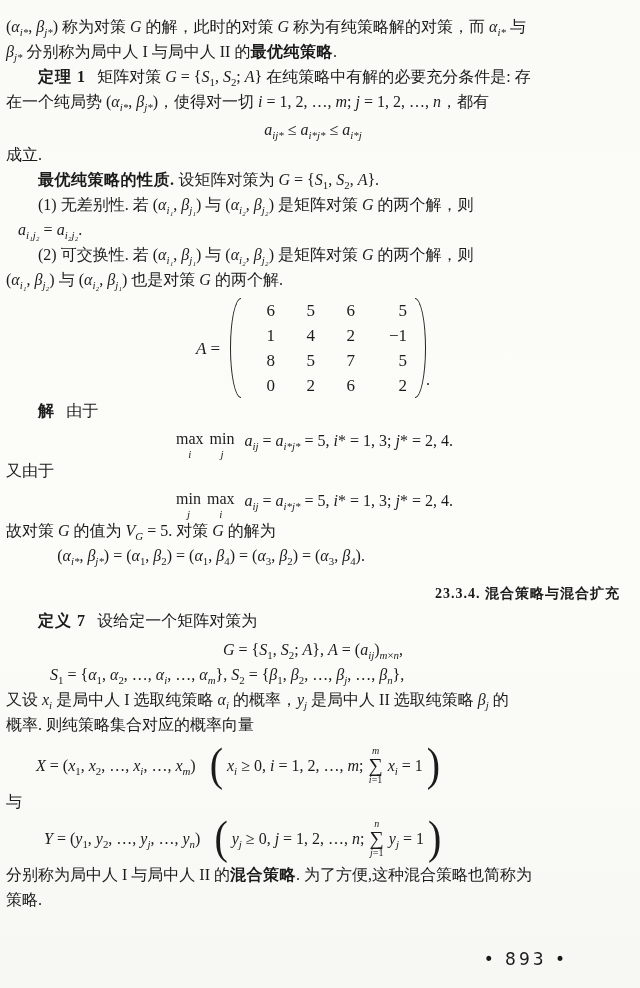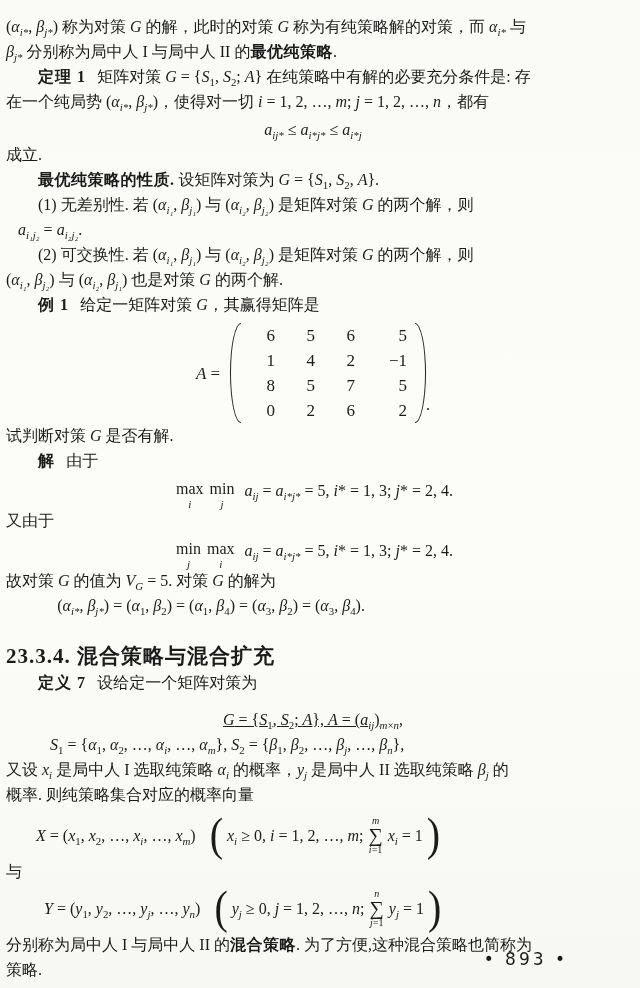--- a/index.html
+++ b/index.html
@@ -47,21 +47,21 @@
   
   .dformula{display:flex;align-items:center;margin-left:30px;height:48px;}
   .dformula .gap{width:14px;}
   .condgroup{display:inline-flex;align-items:center;}
   .bigp{font-size:40px;font-weight:400;line-height:1;transform:scaleY(1.18);}
   .condbody{display:inline-flex;align-items:center;margin:0 4px;}
   .sum{display:inline-flex;flex-direction:column;align-items:center;line-height:1;margin:0 5px;}
   .sum .top{font-size:10px;line-height:10px;}
   .sum .sym{font-size:20px;line-height:18px;}
   .sum .bot{font-size:10px;line-height:10px;margin-top:1px;}
-  .heading{font-size:21px;font-weight:bold;letter-spacing:1px;margin-top:24px;height:28px;line-height:28px;}
+  .heading{font-size:14px;font-weight:bold;letter-spacing:1px;margin-top:12px;height:28px;line-height:28px;text-align:right;}
   .pagenum{
     position:absolute;right:72px;bottom:16px;
     font-size:17px;letter-spacing:3px;font-family:"DejaVu Sans",sans-serif;
   }
   .sol-ind{text-indent:3.2em;}
   .f2line{margin-left:44px;}
 </style>
 </head>
 <body>
 
@@ -75,21 +75,20 @@
 
   <div class="cformula"><i>a<sub>ij*</sub></i> ≤ <i>a<sub>i*j*</sub></i> ≤ <i>a<sub>i*j</sub></i></div>
   <p>成立.</p>
 
   <p class="ind"><b>最优纯策略的性质.</b>  设矩阵对策为 <i>G</i> = {<i>S</i><sub>1</sub>, <i>S</i><sub>2</sub>, <i>A</i>}.</p>
   <p class="ind">(1) 无差别性. 若 (<i>α<sub>i₁</sub></i>, <i>β<sub>j₁</sub></i>) 与 (<i>α<sub>i₂</sub></i>, <i>β<sub>j₂</sub></i>) 是矩阵对策 <i>G</i> 的两个解，则</p>
   <p class="ind-sm"><i>a<sub>i₁j₂</sub></i> = <i>a<sub>i₂j₂</sub></i>.</p>
   <p class="ind">(2) 可交换性. 若 (<i>α<sub>i₁</sub></i>, <i>β<sub>j₁</sub></i>) 与 (<i>α<sub>i₂</sub></i>, <i>β<sub>j₂</sub></i>) 是矩阵对策 <i>G</i> 的两个解，则</p>
   <p>(<i>α<sub>i₁</sub></i>, <i>β<sub>j₂</sub></i>) 与 (<i>α<sub>i₂</sub></i>, <i>β<sub>j₁</sub></i>) 也是对策 <i>G</i> 的两个解.</p>
 
-  <p class="ind"><span class="lbl">例 1</span><span>给定一矩阵对策 <i>G</i>，其赢得矩阵是</span></p>
 
   <div class="matrixwrap">
     <span class="mlhs"><i>A</i> =</span>
     <span class="paren pl"></span>
     <span class="mgrid">
       <span>6</span>
         <span>5</span>
         <span>6</span>
         <span>5</span>
       <span>1</span>
@@ -102,21 +101,20 @@
         <span>5</span>
       <span>0</span>
         <span>2</span>
         <span>6</span>
         <span>2</span>
     </span>
     <span class="paren pr"></span>
     <span class="mdot">.</span>
   </div>
 
-  <p>试判断对策 <i>G</i> 是否有解.</p>
 
   <p class="ind"><span class="lbl">解</span><span>由于</span></p>
 
   <div class="opformula">
     <span class="limop">
         <span class="op">max</span>
         <span class="lim"><i>i</i></span>
       </span>
     <span class="limop">
         <span class="op">min</span>
@@ -139,21 +137,21 @@
     <span class="opbody"><i>a<sub>ij</sub></i> = <i>a<sub>i*j*</sub></i> = 5, <i>i</i>* = 1, 3;  <i>j</i>* = 2, 4.</span>
   </div>
 
   <p>故对策 <i>G</i> 的值为 <i>V<sub>G</sub></i> = 5.  对策 <i>G</i> 的解为</p>
   <p class="sol-ind">(<i>α<sub>i*</sub></i>, <i>β<sub>j*</sub></i>) = (<i>α</i><sub>1</sub>, <i>β</i><sub>2</sub>) = (<i>α</i><sub>1</sub>, <i>β</i><sub>4</sub>) = (<i>α</i><sub>3</sub>, <i>β</i><sub>2</sub>) = (<i>α</i><sub>3</sub>, <i>β</i><sub>4</sub>).</p>
 
   <div class="heading">23.3.4. 混合策略与混合扩充</div>
 
   <p class="ind"><span class="lbl">定义 7</span><span>设给定一个矩阵对策为</span></p>
 
-  <p class="cformula" style="margin-top:12px;height:25px;line-height:25px;text-decoration:underline;"><i>G</i> = {<i>S</i><sub>1</sub>, <i>S</i><sub>2</sub>; <i>A</i>},  <i>A</i> = (<i>a<sub>ij</sub></i>)<sub><i>m</i>×<i>n</i></sub>,</p>
+  <p class="cformula" style="margin-top:4px;height:25px;line-height:25px;"><i>G</i> = {<i>S</i><sub>1</sub>, <i>S</i><sub>2</sub>; <i>A</i>},  <i>A</i> = (<i>a<sub>ij</sub></i>)<sub><i>m</i>×<i>n</i></sub>,</p>
   <p class="f2line"><i>S</i><sub>1</sub> = {<i>α</i><sub>1</sub>, <i>α</i><sub>2</sub>, …, <i>α<sub>i</sub></i>, …, <i>α<sub>m</sub></i>},  <i>S</i><sub>2</sub> = {<i>β</i><sub>1</sub>, <i>β</i><sub>2</sub>, …, <i>β<sub>j</sub></i>, …, <i>β<sub>n</sub></i>},</p>
 
   <p>又设 <i>x<sub>i</sub></i> 是局中人 I 选取纯策略 <i>α<sub>i</sub></i> 的概率，<i>y<sub>j</sub></i> 是局中人 II 选取纯策略 <i>β<sub>j</sub></i> 的</p>
   <p>概率. 则纯策略集合对应的概率向量</p>
 
   <div class="dformula" style="margin-top:4px;">
     <span><i>X</i> = (<i>x</i><sub>1</sub>, <i>x</i><sub>2</sub>, …, <i>x<sub>i</sub></i>, …, <i>x<sub>m</sub></i>)</span>
     <span class="gap"></span>
     <span class="condgroup">
       <span class="bigp">(</span>

